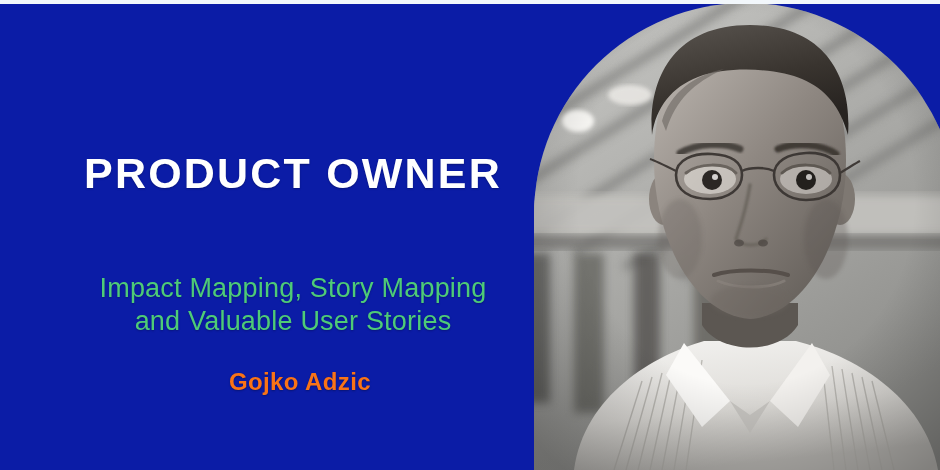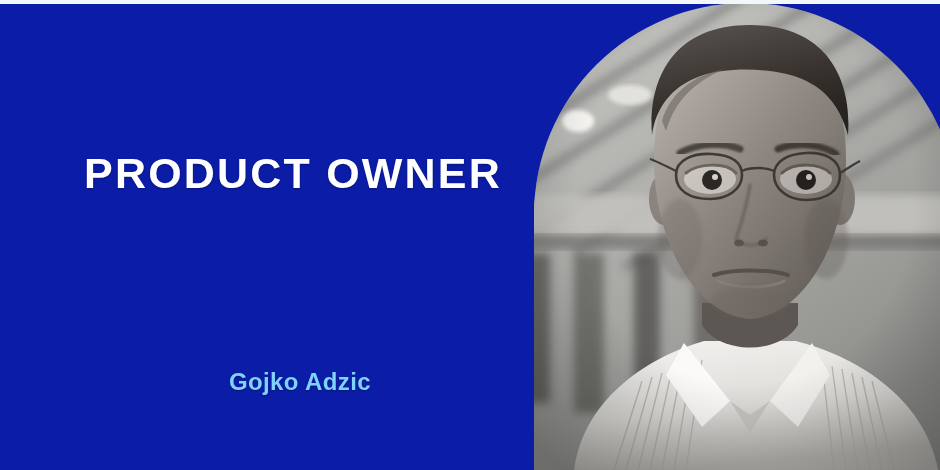--- a/index.html
+++ b/index.html
@@ -91,21 +91,21 @@
   .subtitle .line2 {
     display: block;
   }
 
   .speaker {
     position: absolute;
     left: 0;
     top: 368px;
     width: 600px;
     text-align: center;
-    color: #7dd3fc;
+    color: #f97316;
     font-weight: bold;
     font-size: 24px;
     letter-spacing: 0.4px;
     text-shadow: 0 1px 2px rgba(0,0,0,0.3);
     pointer-events: auto;
   }
 </style>
 </head>
 <body>
 
@@ -259,18 +259,22 @@
       <rect x="0" y="0" width="424" height="467" fill="url(#vig)"></rect>
     </svg>
   </div>
 
   <div class="text-block">
 
     <div class="headline">
       <span>PRODUCT OWNER</span>
     </div>
 
+    <div class="subtitle">
+      <span>Impact Mapping, Story Mapping</span>
+      <span class="line2">and Valuable User Stories</span>
+    </div>
 
     <div class="speaker">Gojko Adzic</div>
 
   </div>
 
 </div>
 
 </body></html>

